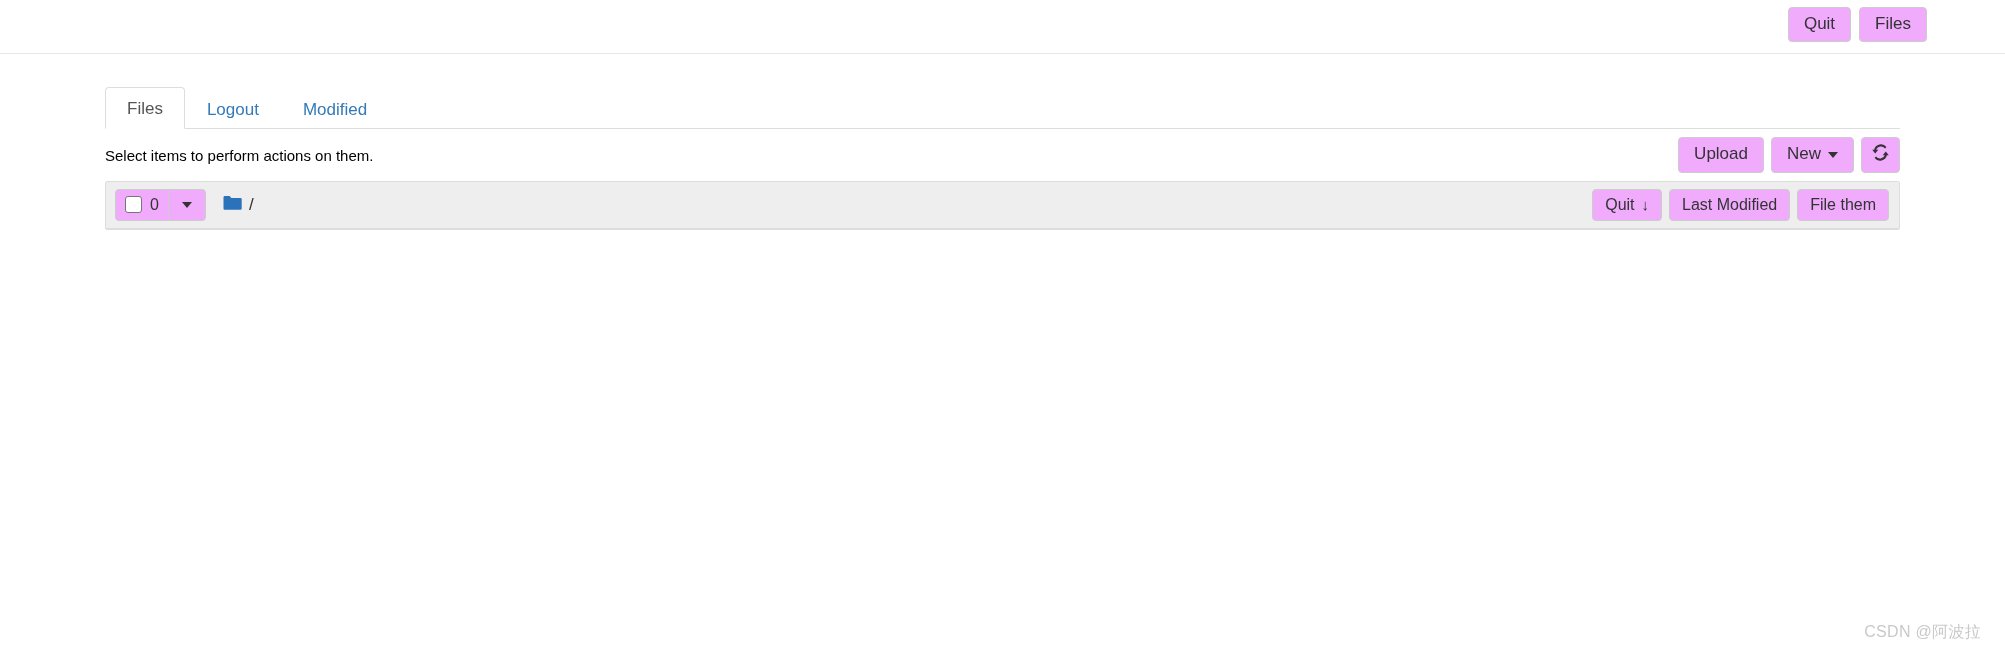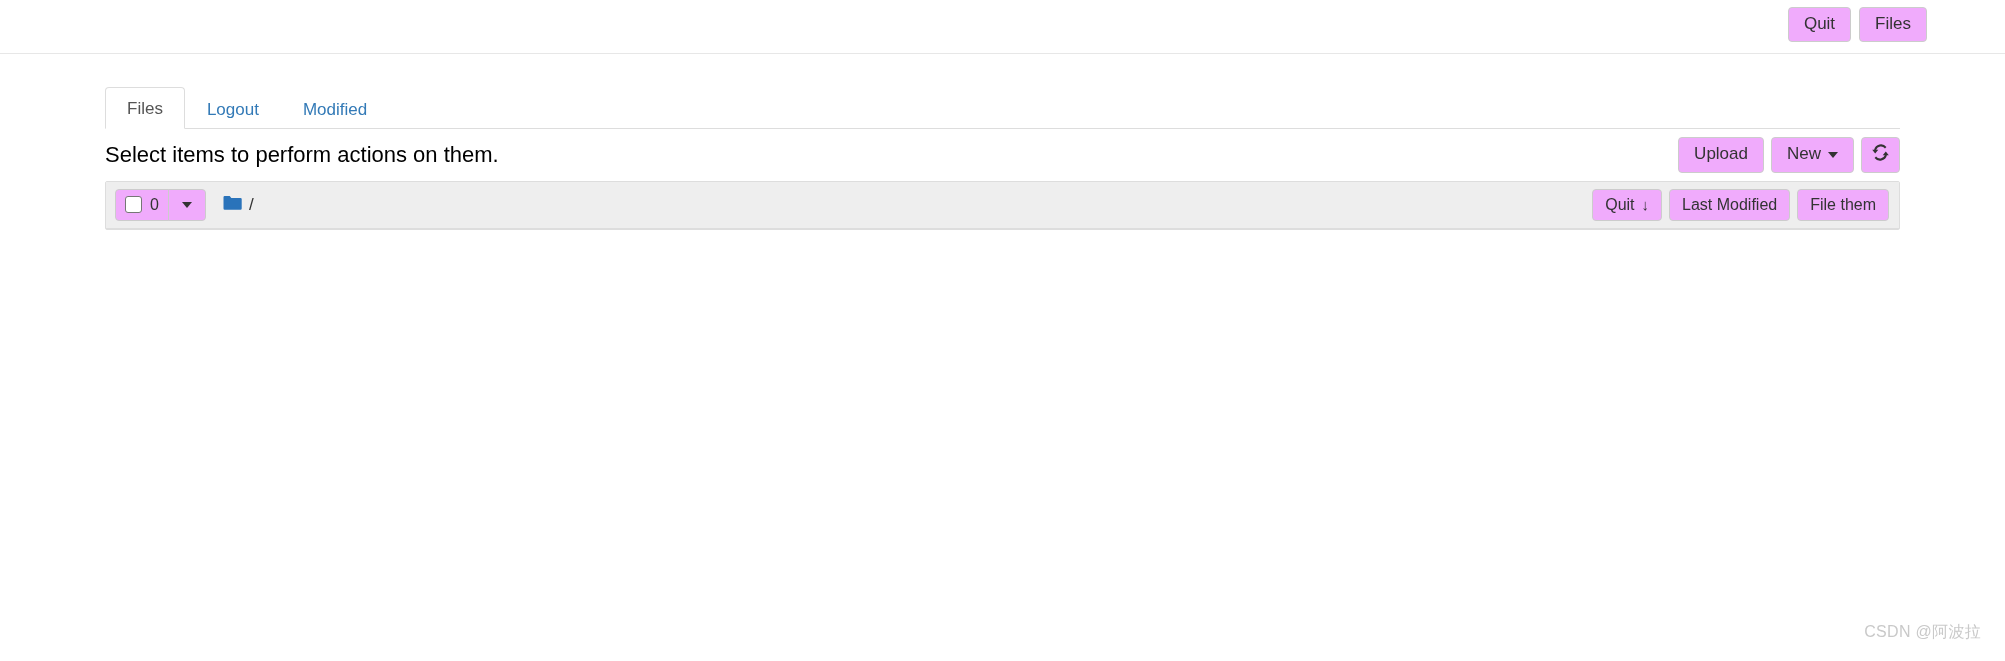--- a/index.html
+++ b/index.html
@@ -106,21 +106,21 @@
     padding-left: 105px;
     padding-right: 105px;
   }
   .action-row {
     display: flex;
     align-items: center;
     justify-content: space-between;
     height: 52px;
   }
   .action-note {
-    font-size: 22px;
+    font-size: 15px;
     color: #000000;
   }
   .action-buttons {
     display: flex;
     gap: 7px;
     align-items: center;
   }
   .caret {
     display: inline-block;
     width: 0;

